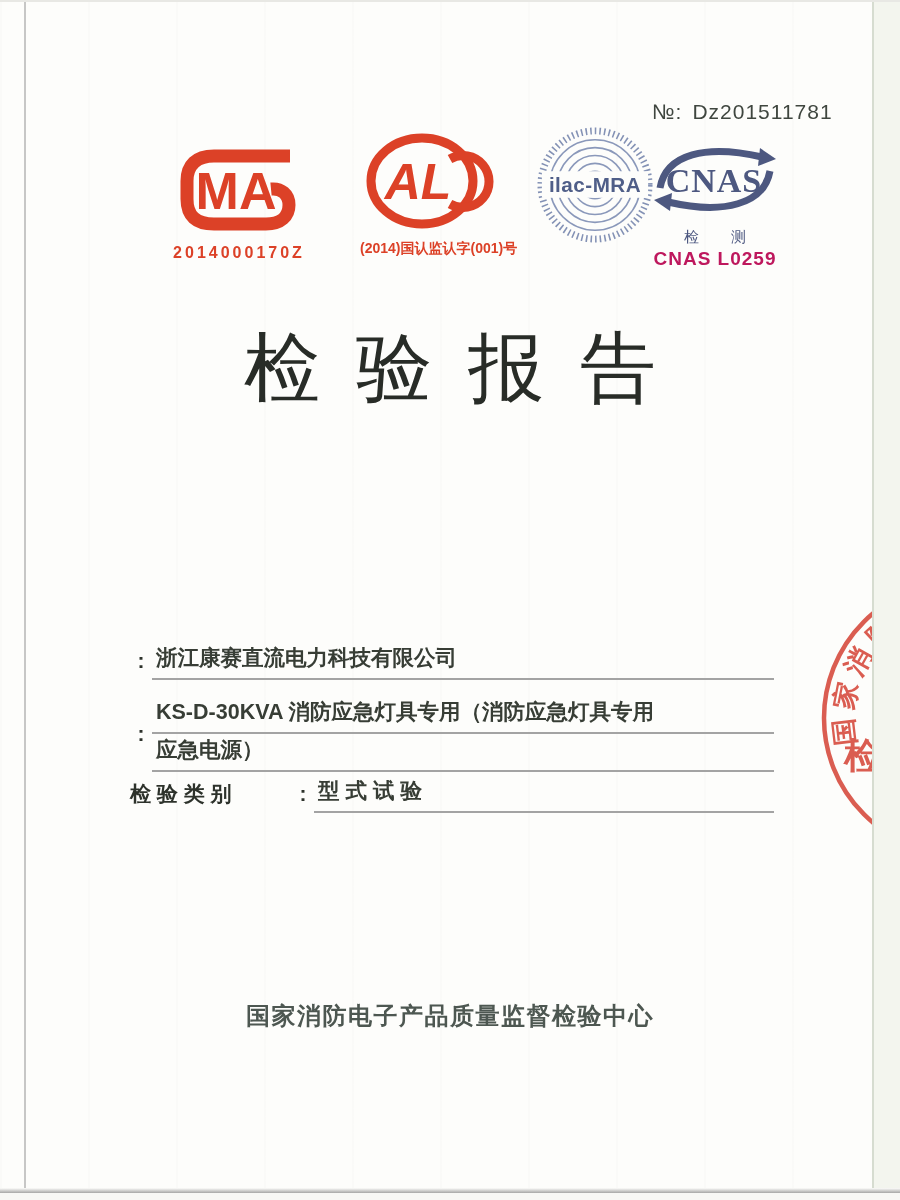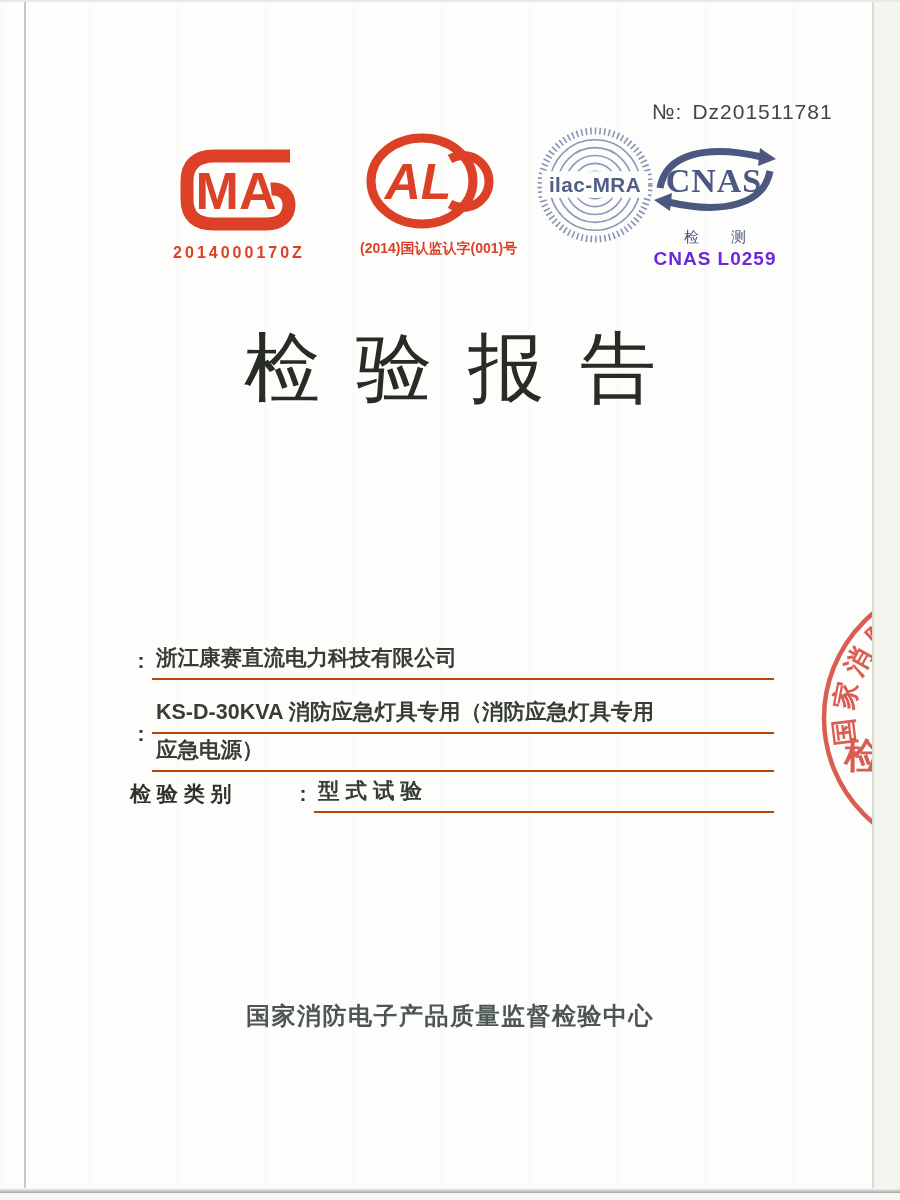--- a/index.html
+++ b/index.html
@@ -33,39 +33,39 @@
   .cma{left:164px;top:142px;width:150px;}
   .cma-number{font-size:16px;font-weight:700;color:#dc4127;letter-spacing:3px;margin-top:4px;}
 
   .cal{left:360px;top:130px;width:140px;}
   .cal-caption{font-size:14px;font-weight:700;color:#dc4127;letter-spacing:0;margin-top:0px;white-space:nowrap;}
 
   .ilac{left:536px;top:126px;width:118px;}
 
   .cnas{left:648px;top:138px;width:134px;}
   .cnas-cn{font-size:15px;color:#4d5880;letter-spacing:14px;text-indent:14px;margin-top:4px;text-align:center;}
-  .cnas-code{font-size:19px;font-weight:600;color:#6d28d9;letter-spacing:1px;text-align:center;margin-top:1px;}
+  .cnas-code{font-size:19px;font-weight:600;color:#be185d;letter-spacing:1px;text-align:center;margin-top:1px;}
 
   .doc-title{
     position:absolute;top:318px;left:0;width:100%;
     text-align:center;font-size:76px;font-weight:400;color:#282c27;
   }
   .doc-title span{letter-spacing:36px;padding-left:36px;}
 
   .fields{position:absolute;left:130px;top:642px;width:644px;color:#32372f;}
   .field{display:flex;align-items:center;}
   .f-label{
     width:162px;flex:0 0 162px;font-size:21px;font-weight:700;
     white-space:nowrap;color:#2d322b;
   }
   .f-colon{flex:0 0 22px;font-size:21px;font-weight:700;text-align:center;color:#2d322b;}
   .f-value{flex:1;}
   .v-line{
     font-size:21.5px;font-weight:600;color:#373d35;
-    border-bottom:2px solid #c2410c;
+    border-bottom:2px solid #a3a3a3;
     padding:0 2px 4px 4px;min-height:30px;line-height:32px;
     white-space:nowrap;
   }
   .row-gap1{margin-top:16px;}
   .row-gap2{margin-top:3px;}
   .v-line + .v-line{}
 
   .footer-org{
     position:absolute;top:1000px;left:0;width:100%;text-align:center;
     font-size:24px;color:#4d5751;letter-spacing:1.5px;font-weight:600;

